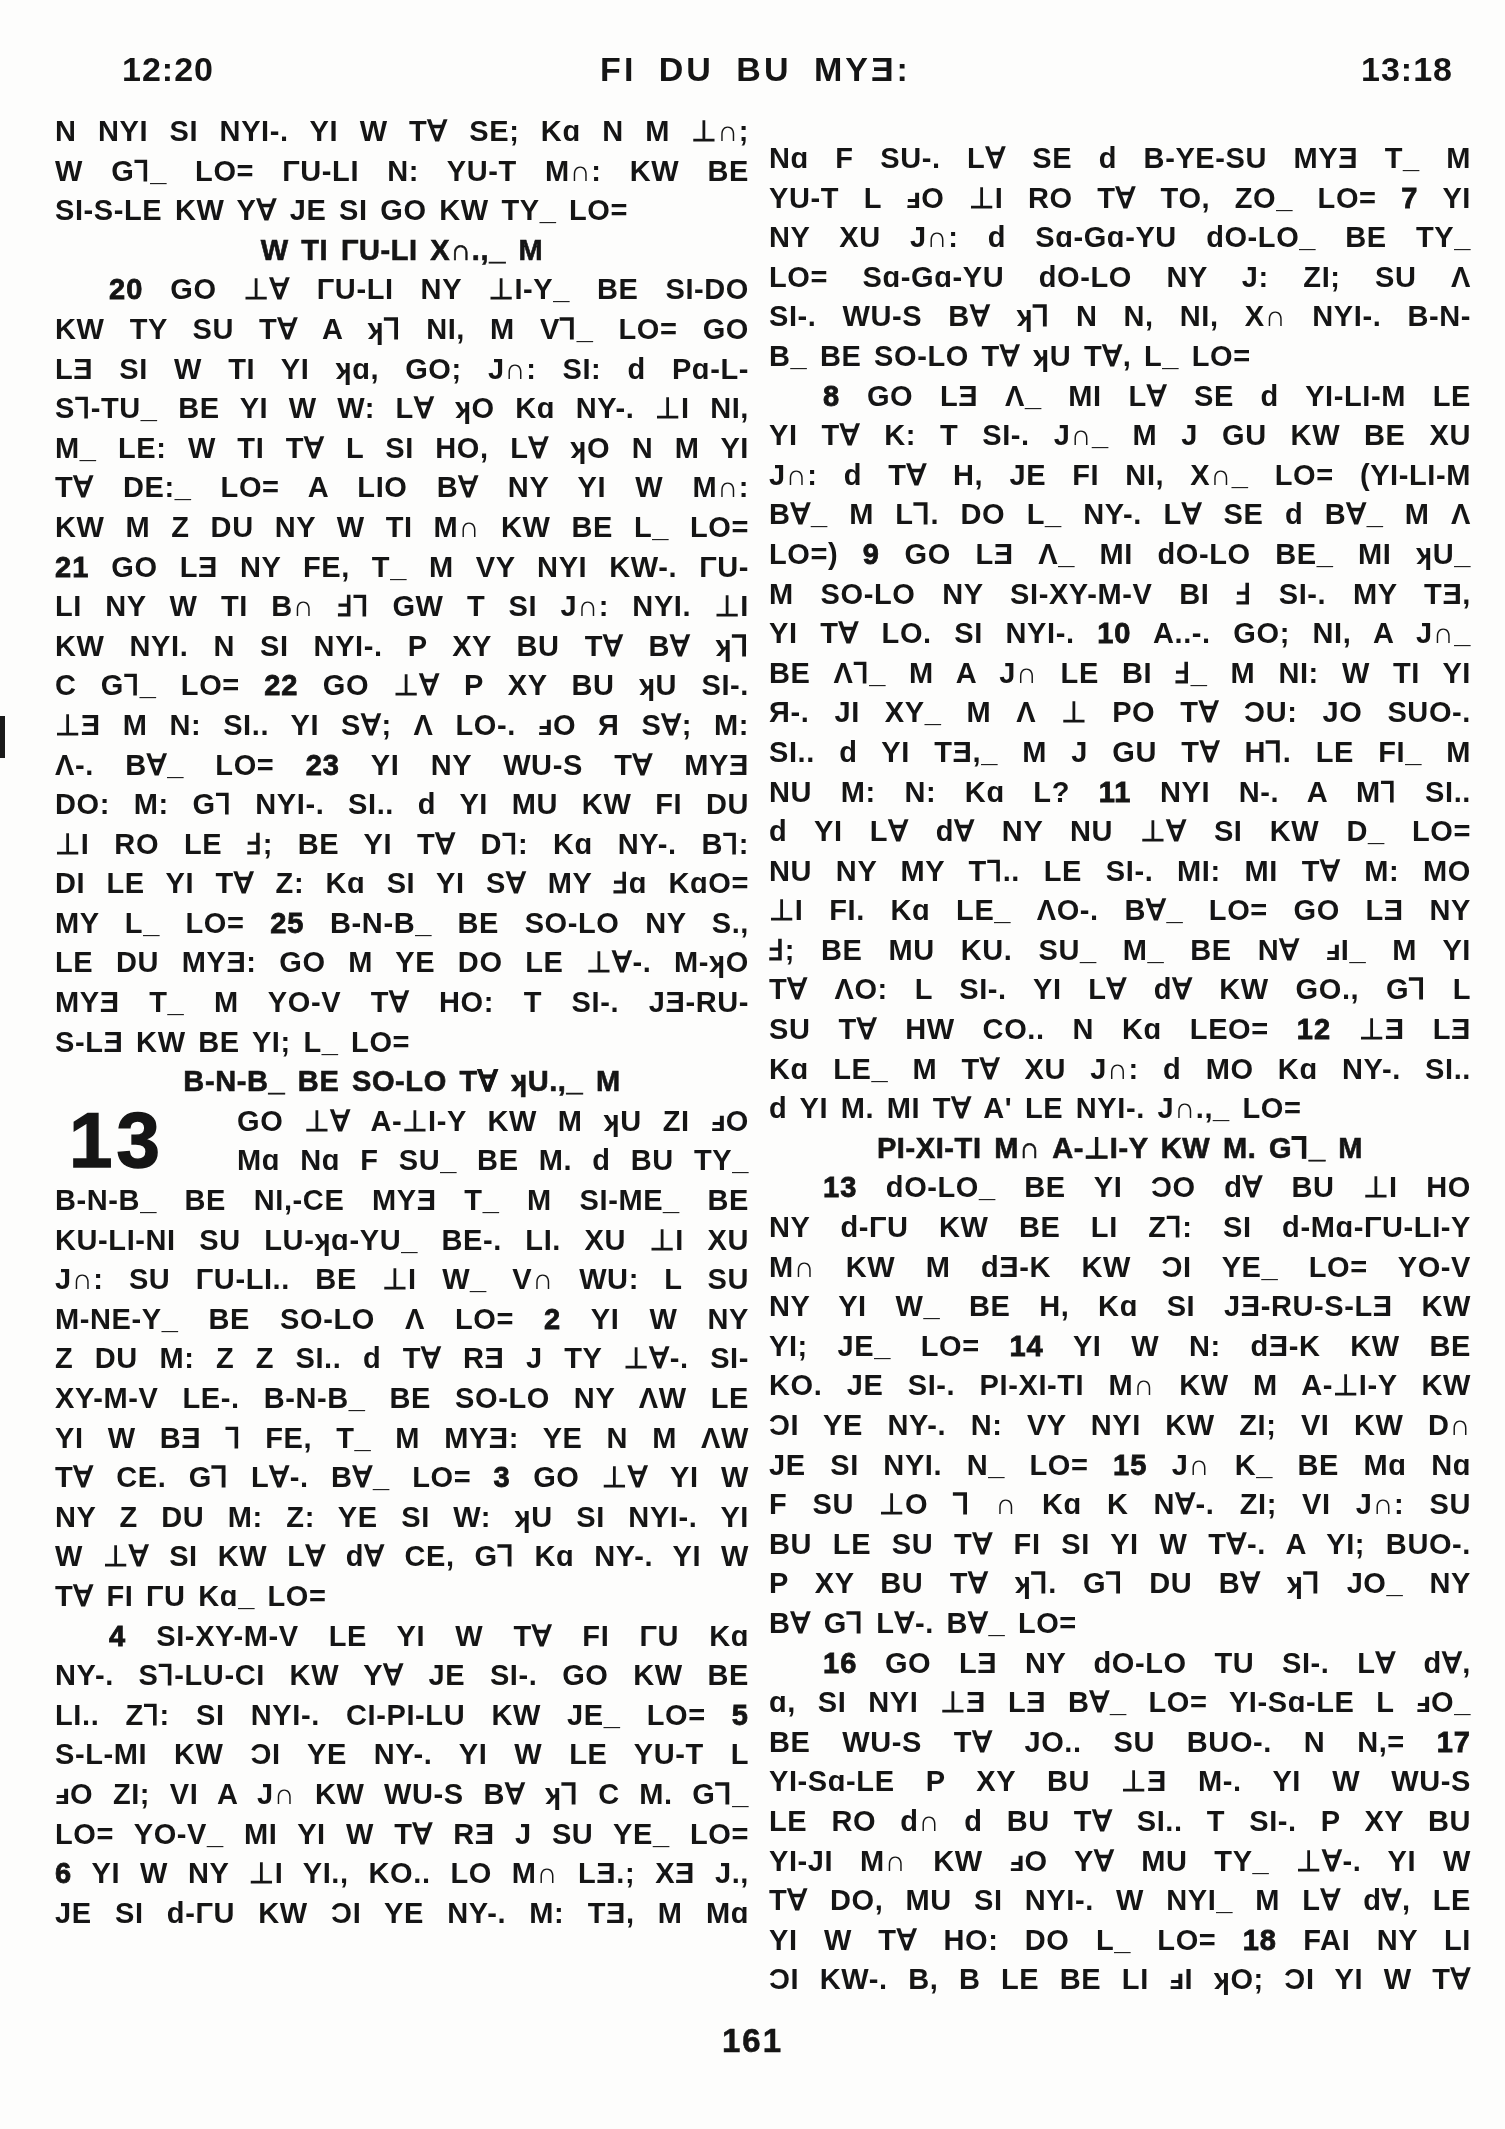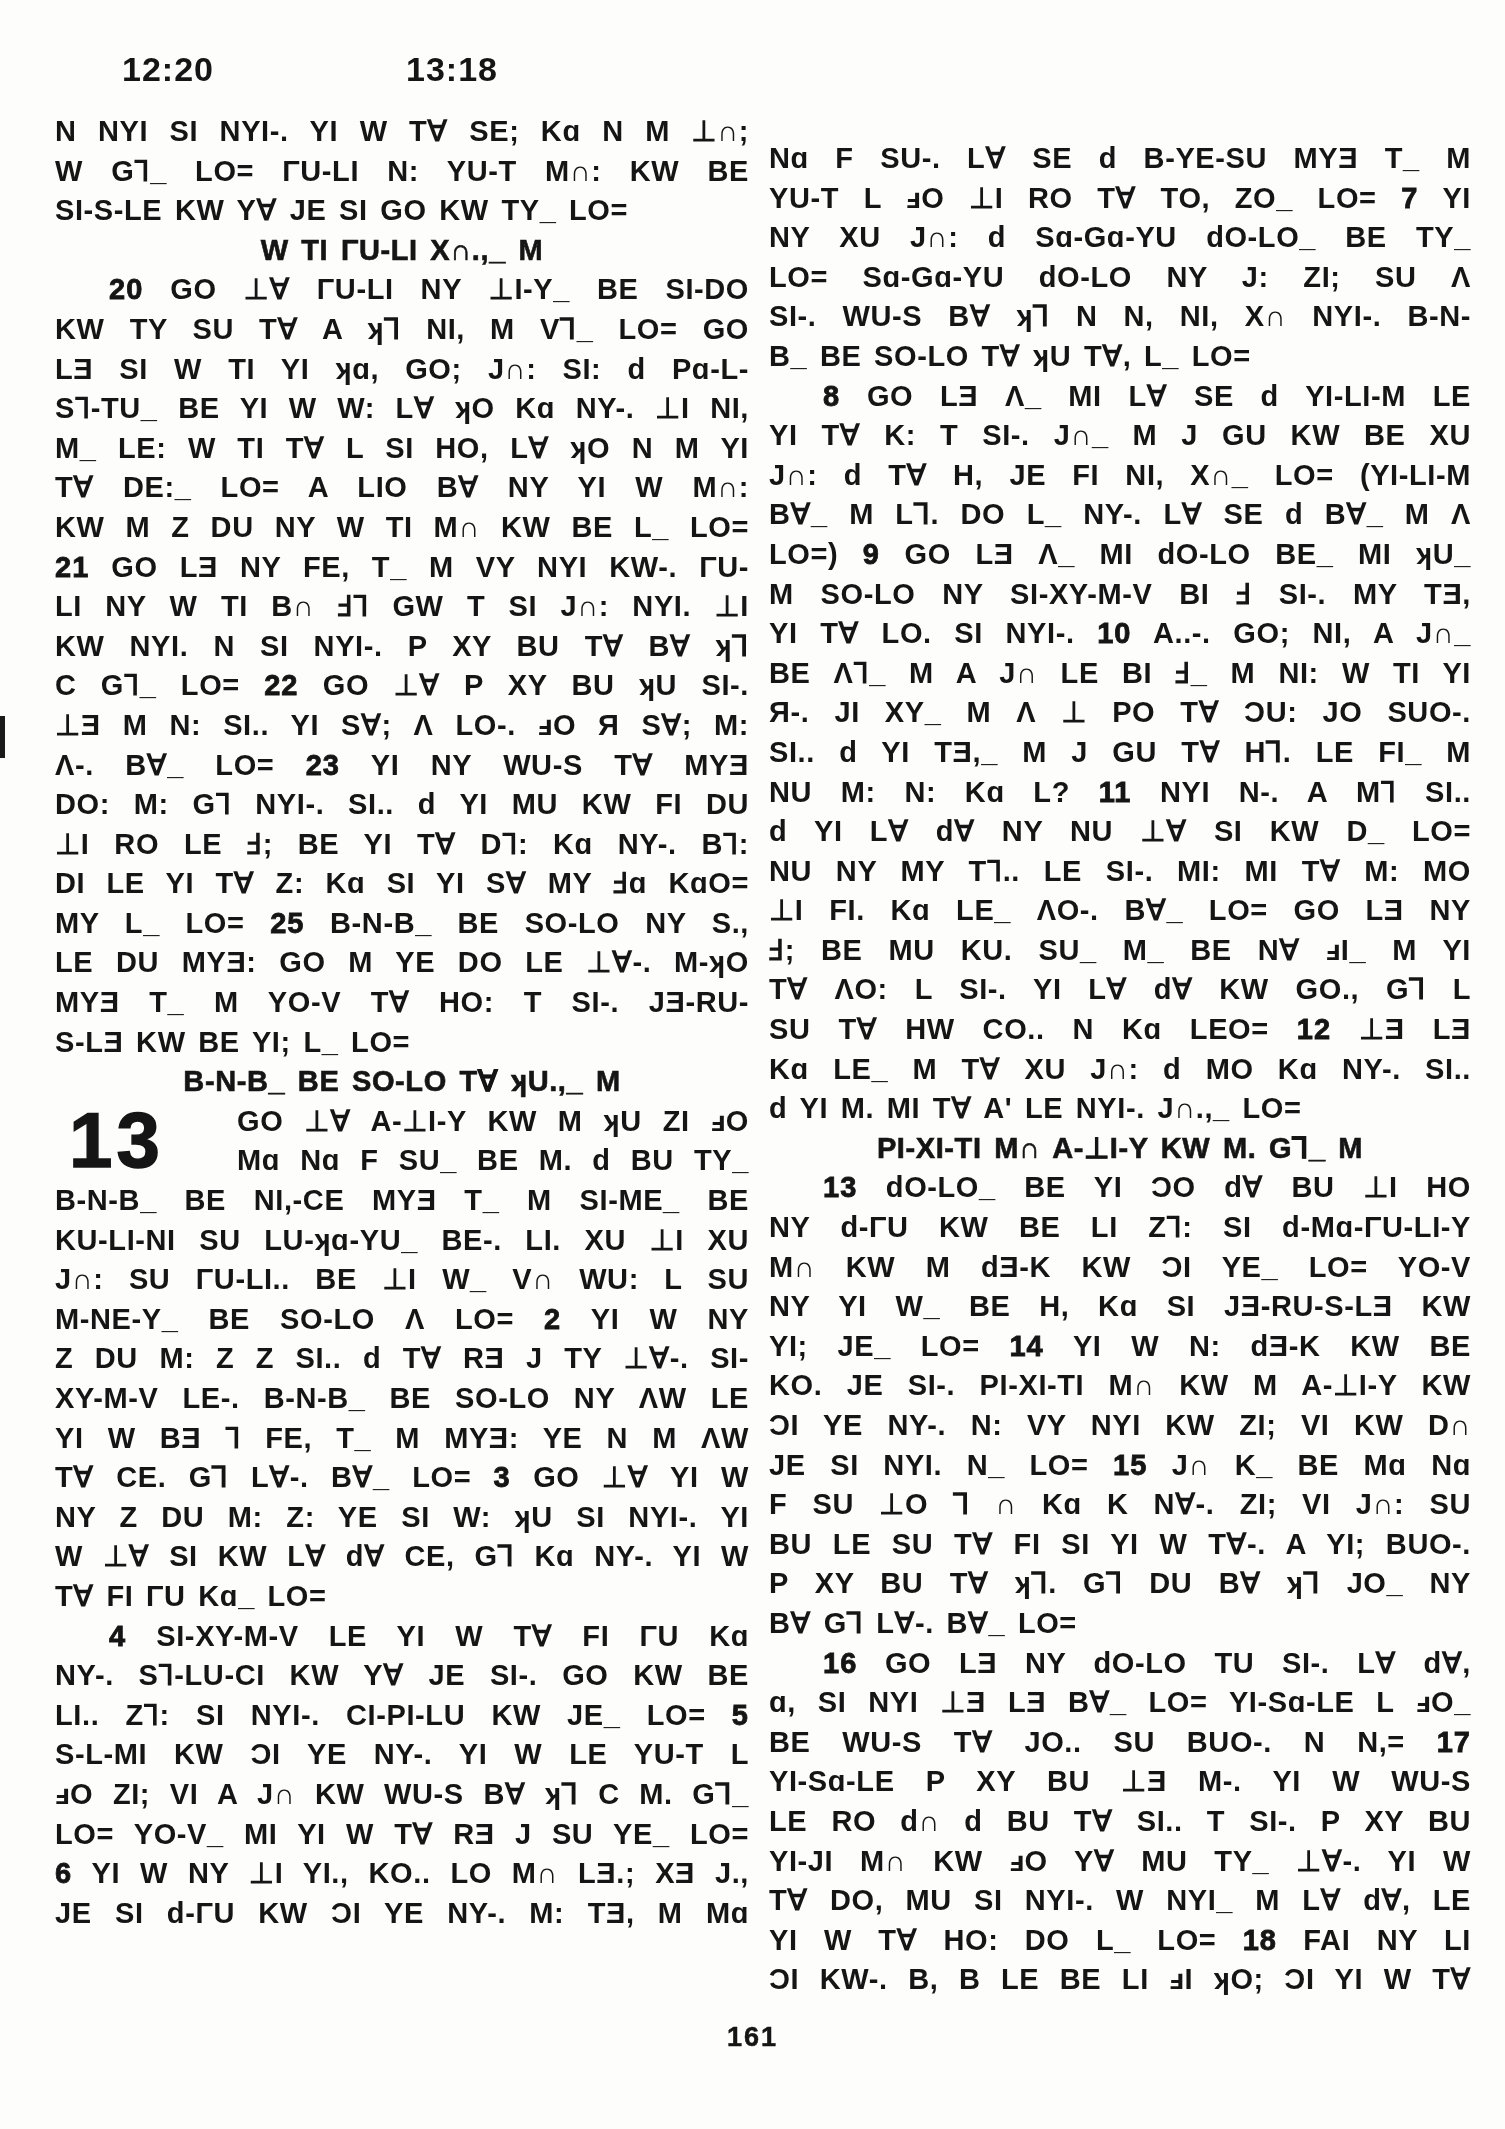--- a/index.html
+++ b/index.html
@@ -29,31 +29,32 @@
   .tline.c{text-align:center;text-align-last:center;-webkit-text-stroke:.6px;}
   .tline strong{font-weight:700;-webkit-text-stroke:.8px;letter-spacing:1px;}
   .chapter-row{display:flex;}
   .chapter-num{
     width:168px;font-size:78px;line-height:76px;letter-spacing:4px;
     -webkit-text-stroke:1.5px;padding-left:14px;
   }
   .chapter-lines{flex:1;min-width:0;}
   .page-number{
     position:absolute;top:2022px;left:0;width:100%;
-    text-align:center;font-size:27px;letter-spacing:2px;-webkit-text-stroke:.5px;
+    text-align:center;font-size:33px;letter-spacing:2px;-webkit-text-stroke:.5px;
   }
   .scan-artifact{position:absolute;left:0;top:716px;width:5px;height:42px;background:#1a1a1a;}
 </style>
 </head>
 <body>
 
 <div class="page">
 
   <div class="running-head">
     <div class="hl">12:20</div>
+    <div class="hc">FI DU BU MYƎ:</div>
     <div class="hr">13:18</div>
   </div>
 
   <div class="columns">
     <div class="col left-col" id="col-left">
         <div class="tline">N NYI SI NYI-. YI W T∀ SE; Kɑ N M ⊥∩;</div>
         <div class="tline">W G⅂_ LO= ΓU-LI N: YU-T M∩: KW BE</div>
         <div class="tline e">SI-S-LE KW Y∀ JE SI GO KW TY_ LO=</div>
         <div class="tline c">W TI ΓU-LI X∩.,_ M</div>
         <div class="tline i"><strong>20</strong> GO ⊥∀ ΓU-LI NY ⊥I-Y_ BE SI-DO</div>

